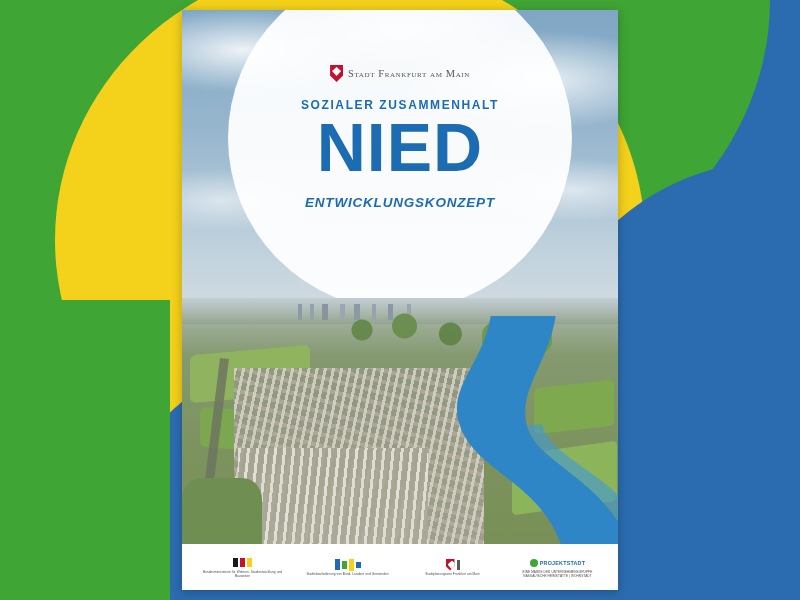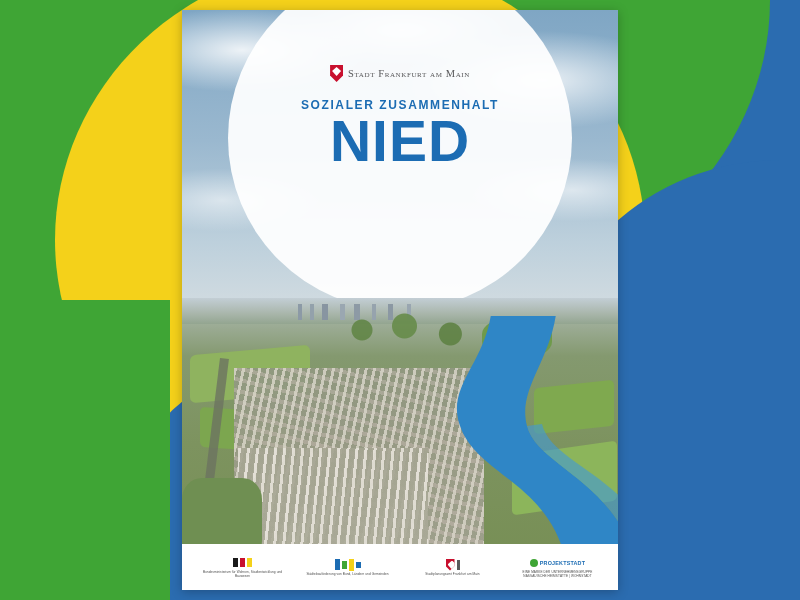--- a/index.html
+++ b/index.html
@@ -133,21 +133,21 @@
     clip-path: polygon(50% 0, 100% 45%, 50% 100%, 0 45%);
   }
   .kicker {
     font-size: 12px;
     font-weight: bold;
     letter-spacing: 1.6px;
     color: #1c6cb3;
     margin-bottom: 2px;
   }
   .maintitle {
-    font-size: 57px;
+    font-size: 68px;
     font-weight: bold;
     letter-spacing: 1px;
     line-height: 0.98;
     color: #1c6cb3;
     margin: 2px 0 12px 0;
   }
   .subtitle {
     font-size: 13.5px;
     font-style: italic;
     font-weight: bold;
@@ -336,20 +336,21 @@
   <div class="title-disc"></div>
 
   <div class="title-block">
     <div class="city-logo">
       <span class="crest"></span>
       <span>Stadt Frankfurt am Main</span>
     </div>
     <div class="kicker">SOZIALER ZUSAMMENHALT</div>
     <div class="maintitle">NIED</div>
     <div class="subtitle">
+      <div>ENTWICKLUNGSKONZEPT</div>
     </div>
   </div>
 
   <div class="photo-aerial">
     <div class="horizon-haze"></div>
     <div class="skyline"></div>
     <div class="field-a"></div>
     <div class="field-b"></div>
     <div class="field-d"></div>
     <div class="field-c"></div>

